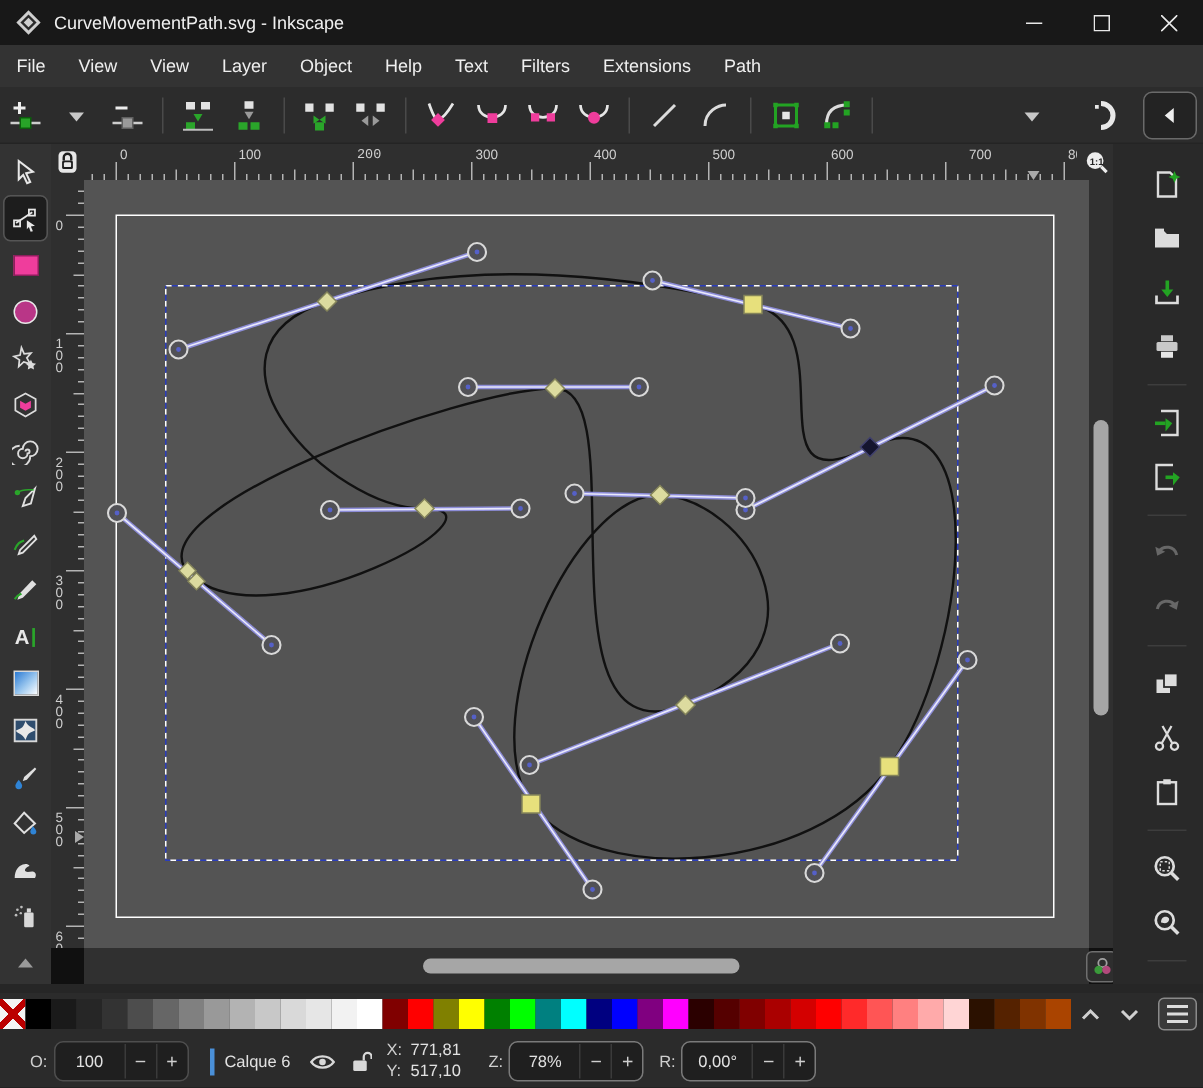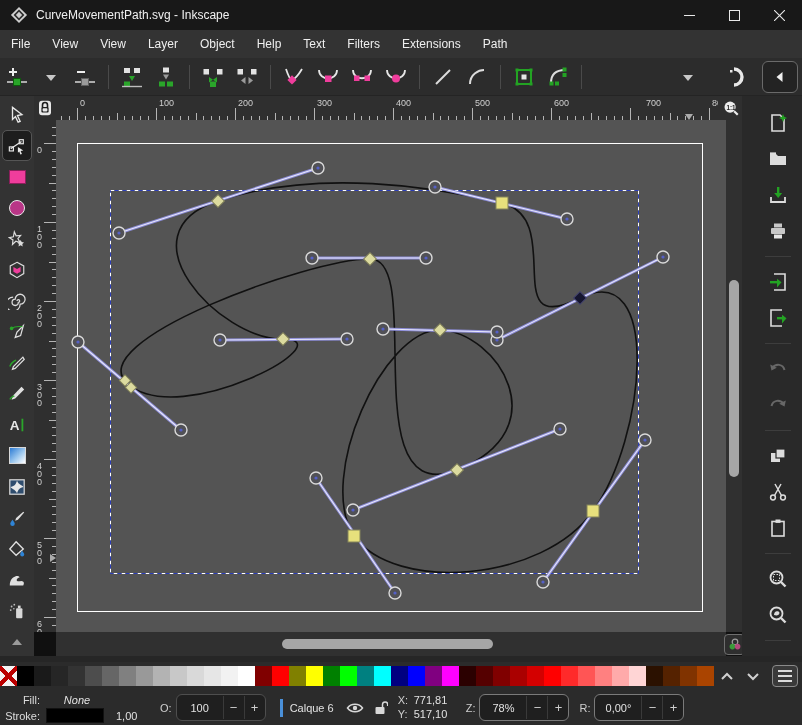--- a/index.html
+++ b/index.html
@@ -385,21 +385,21 @@
     <div class="htick" style="left: 107.9px; height: 4px;"></div>
     <div class="htick" style="left: 115.8px; height: 4px;"></div>
     <div class="htick" style="left: 123.7px; height: 4px;"></div>
     <div class="htick" style="left: 131.6px; height: 4px;"></div>
     <div class="htick" style="left: 139.5px; height: 7px;"></div>
     <div class="htick" style="left: 147.4px; height: 4px;"></div>
     <div class="htick" style="left: 155.3px; height: 4px;"></div>
     <div class="htick" style="left: 163.2px; height: 4px;"></div>
     <div class="htick" style="left: 171.1px; height: 4px;"></div>
     <div class="htick" style="left: 179px; height: 12px;"></div>
-    <div class="hlab" style="left: 182px;">200</div>
+    <div class="hlab" style="left: 182px; font-family: Liberation Mono, monospace;">200</div>
     <div class="htick" style="left: 186.9px; height: 4px;"></div>
     <div class="htick" style="left: 194.8px; height: 4px;"></div>
     <div class="htick" style="left: 202.7px; height: 4px;"></div>
     <div class="htick" style="left: 210.6px; height: 4px;"></div>
     <div class="htick" style="left: 218.5px; height: 7px;"></div>
     <div class="htick" style="left: 226.4px; height: 4px;"></div>
     <div class="htick" style="left: 234.3px; height: 4px;"></div>
     <div class="htick" style="left: 242.2px; height: 4px;"></div>
     <div class="htick" style="left: 250.1px; height: 4px;"></div>
     <div class="htick" style="left: 258px; height: 12px;"></div>
@@ -811,28 +811,20 @@
     </div>
     <div class="palmenu">
         <i></i>
         <i></i>
         <i></i>
       </div>
   </div>
 </div>
 
 <div id="statusbar" class="abs">
-  <div class="fs-grid">
-    <span class="fs-label">Fill:</span>
-    <span class="fill-none">None</span>
-    <span></span>
-    <span class="fs-label">Stroke:</span>
-    <span class="stroke-swatch" id="stroke-swatch" style="background: rgb(0, 0, 0);"></span>
-    <span style="padding-left:8px">1,00</span>
-  </div>
   <div class="sbsec" style="margin-left:10px">
     <span class="sp-label">O:</span>
     <div class="spin">
       <span class="val">100</span>
       <span class="sb">−</span>
       <span class="sb">+</span>
     </div>
   </div>
   <div class="layerbar"></div>
   <span>Calque 6</span>

